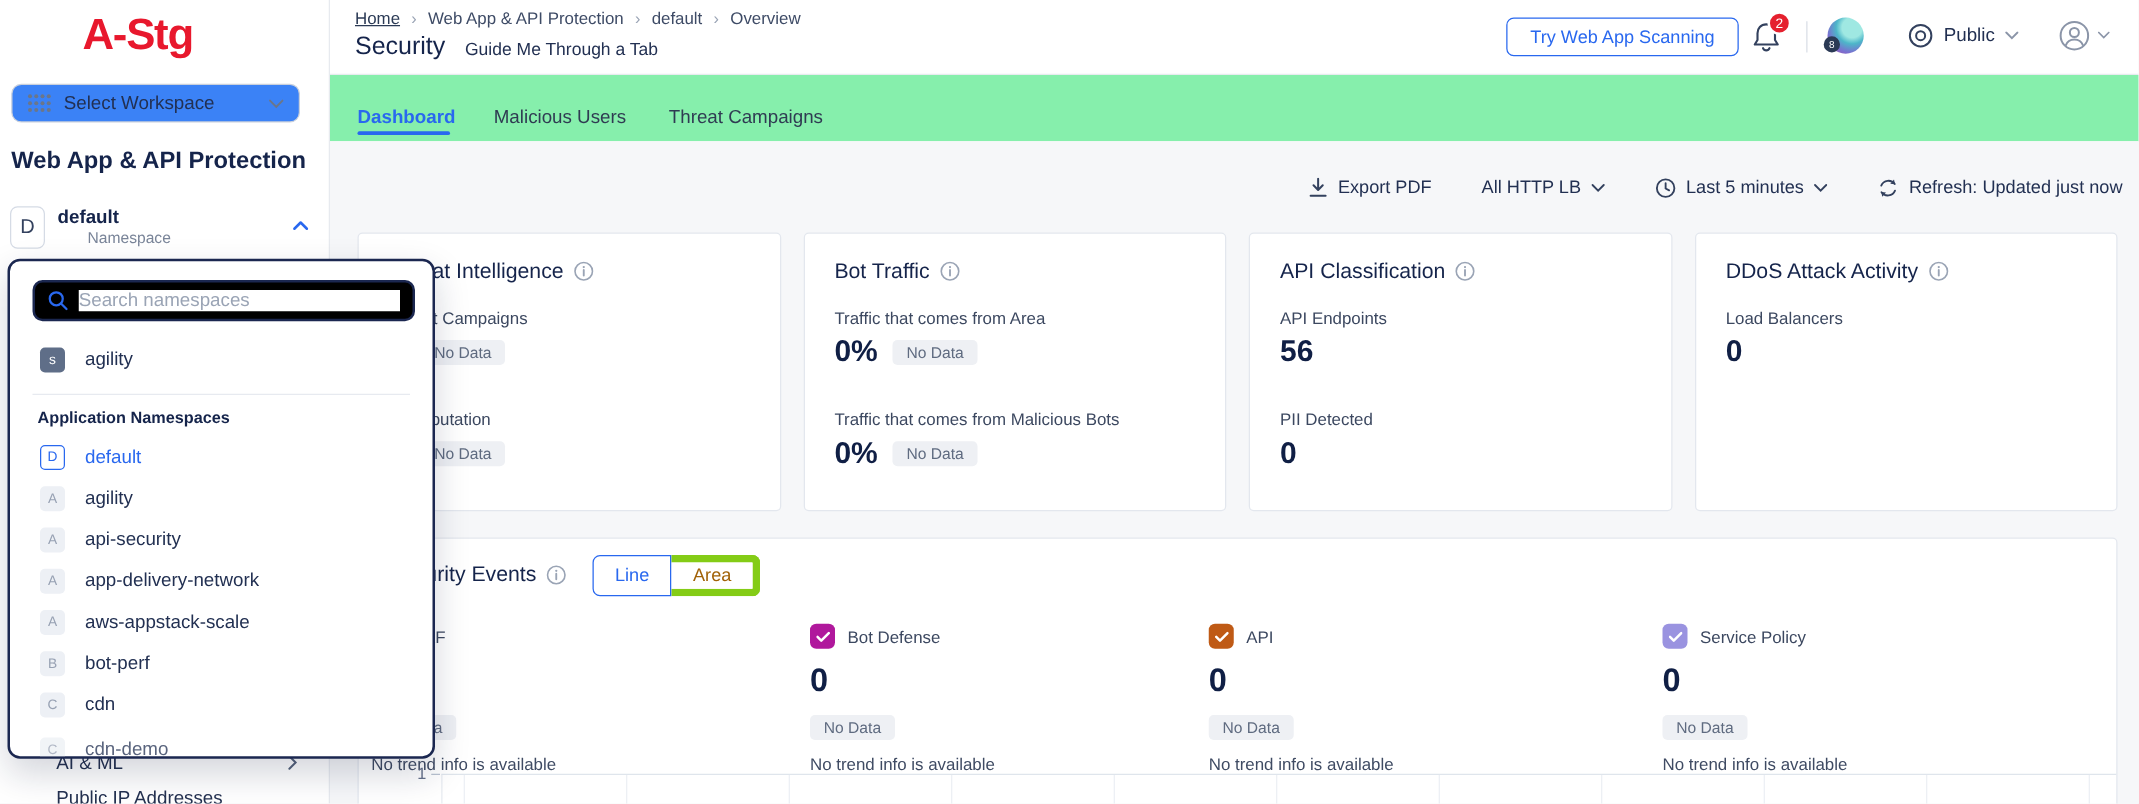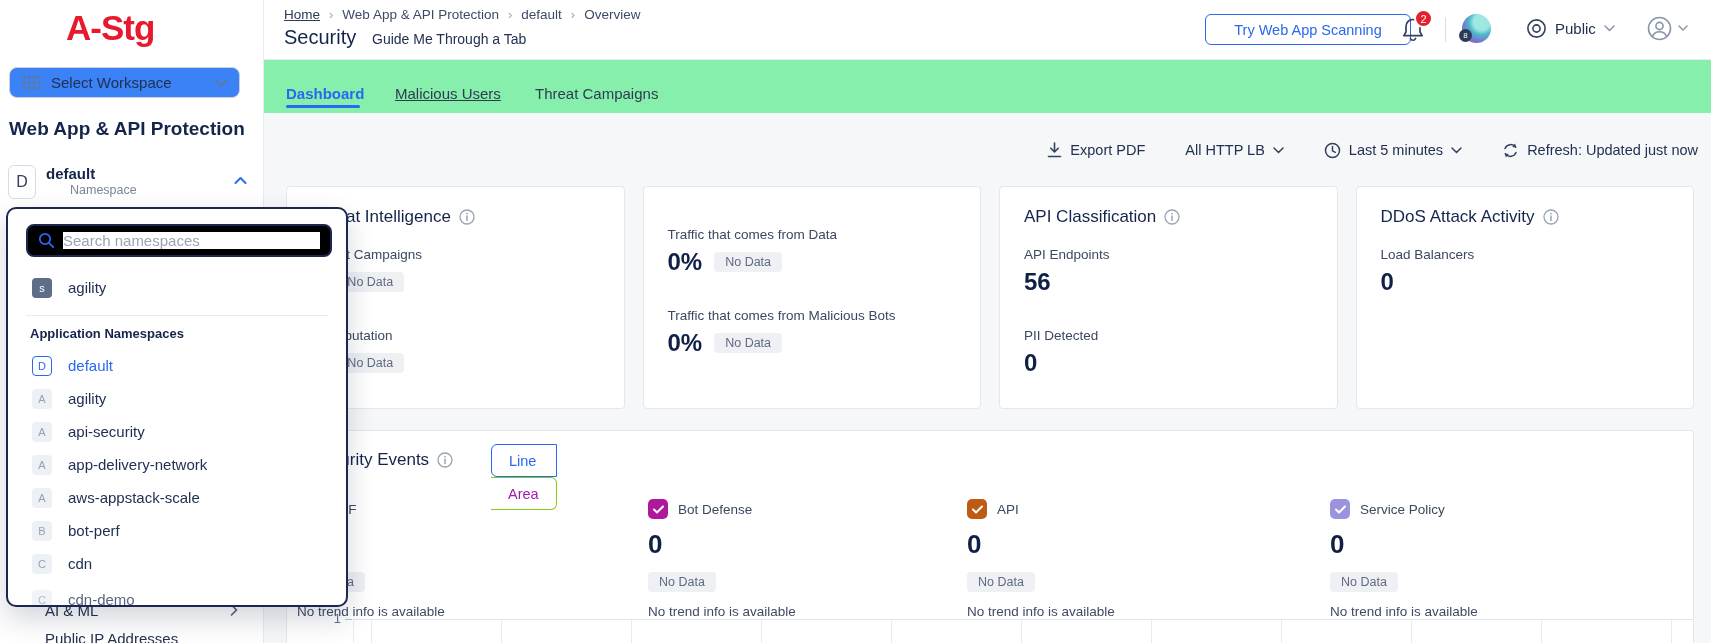--- a/index.html
+++ b/index.html
@@ -41,21 +41,21 @@
   .panel-div { position:absolute; left:18px; right:18px; top:106px; border-top:1px solid #e7eaf0; }
   .panel-head { position:absolute; left:22px; top:117px; font-size:13px; font-weight:bold; color:#15244b; }
 
   
   .topbar { position:absolute; left:264px; top:0; right:0; height:60px; background:#fff; border-bottom:1px solid #e8ebef; }
   .crumb { position:absolute; left:20px; top:7px; display:flex; align-items:center; gap:9px; font-size:13.5px; color:#3e4b66; }
   .crumb .sep { color:#9aa4b5; font-size:13px; }
   .crumb a { color:#2b3a55; text-decoration:underline; cursor:pointer; }
   .pg-title { position:absolute; left:20px; top:26px; font-size:20px; font-weight:500; color:#15244b; }
   .guide { position:absolute; left:108px; top:31px; font-size:14px; color:#223052; cursor:pointer; }
-  .try-btn { position:absolute; left:941px; top:14px; width:206px; height:31px; border:1px solid #2968ef; border-radius:6px;
+  .try-btn { position:absolute; left:941px; top:14px; width:186px; height:31px; border:1px solid #2968ef; border-radius:6px;
              background:#fff; color:#2968ef; font-size:14.5px; display:flex; align-items:center; justify-content:center; cursor:pointer;
              font-family:"Liberation Sans", sans-serif; }
   .bell-wrap { position:absolute; left:1136px; top:16px; width:30px; height:30px; cursor:pointer; }
   .bell-badge { position:absolute; left:14px; top:-7px; min-width:19px; height:19px; border-radius:10px; background:#e5202e;
                 color:#fff; font-size:11px; display:flex; align-items:center; justify-content:center; border:2px solid #fff; }
   .vdiv { position:absolute; left:1181px; top:17px; height:25px; border-left:1px solid #d9dee6; }
   .sphere { position:absolute; left:1198px; top:14px; width:29px; height:29px; border-radius:50%;
             background:radial-gradient(circle at 68% 28%, #9fe8e2 0 28%, #4db6c9 45%, #7a6fd0 70%, #b24fa0 100%); cursor:pointer; }
   .sphere-badge { position:absolute; left:-3px; top:15px; width:13px; height:13px; border-radius:50%; background:#2b3a55;
                   color:#fff; font-size:8px; display:flex; align-items:center; justify-content:center; }
@@ -79,23 +79,23 @@
   .card-title { display:flex; align-items:center; gap:8px; font-size:17px; color:#15244b; }
   .stat-label { font-size:13.5px; color:#3c4860; }
   .stat-row { display:flex; align-items:center; gap:12px; margin-top:6px; }
   .stat-val { font-size:24px; font-weight:bold; color:#101f45; }
   .badge { display:inline-block; background:#eef0f4; color:#5f6b80; font-size:12.5px; padding:3px 11px; border-radius:4px; }
   .mt1 { margin-top:20px; } .mt2 { margin-top:32px; }
 
   .sec-card { position:absolute; left:22px; right:17px; top:317px; height:300px; background:#fff;
               border:1px solid #e3e7ee; border-radius:4px; }
   .sec-title { position:absolute; left:24px; top:19px; display:flex; align-items:center; gap:8px; font-size:17px; color:#15244b; }
-  .toggle { position:absolute; left:204px; top:13px; display:flex;flex-direction:column; }
+  .toggle { position:absolute; left:187px; top:13px; display:flex; }
   .tg { height:33px; padding:0 17px; display:flex; align-items:center; font-size:14.5px; background:#fff;
-        border:1px solid #84cc16; cursor:pointer; color:#a21caf; font-family:"Liberation Sans", sans-serif; }
+        border:6px solid #84cc16; cursor:pointer; color:#a16207; font-family:"Liberation Sans", sans-serif; }
   .tg.left { border-radius:6px 0 0 6px; }
   .tg.right { border-radius:0 6px 6px 0; border-left:none; }
   .tg.on { border:1px solid #2968ef; color:#2968ef; z-index:2; }
   .leg { position:absolute; top:68px; }
   .leg-head { display:flex; align-items:center; gap:10px; }
   .cbx { width:20px; height:20px; border-radius:5px; display:flex; align-items:center; justify-content:center; cursor:pointer; }
   .leg-label { font-size:13.5px; color:#3c4860; }
   .leg-val { font-size:26px; font-weight:bold; color:#101f45; margin-top:10px; }
   .leg-badge { margin-top:12px; }
   .leg-note { font-size:13.5px; color:#3f4b63; margin-top:12px; }
@@ -208,21 +208,21 @@
         <path d="M6.5 21.5 a7.5 7.5 0 0 1 14 0" fill="none" stroke="#8b95a8" stroke-width="1.6"></path>
       </svg>
       <svg width="10" height="7" viewBox="0 0 10 7">
           <path d="M1 1 L5 5 L9 1" fill="none" stroke="#8b95a8" stroke-width="1.4" stroke-linecap="round"></path>
         </svg>
     </div>
   </div>
 
   <div class="tabsband">
     <div class="tab active" style="left:22px;">Dashboard</div>
-    <div class="tab" style="left:131px;text-decoration:underline;">Malicious Users</div>
+    <div class="tab" style="left:131px;">Malicious Users</div>
     <div class="tab" style="left:271px;">Threat Campaigns</div>
     <div class="tab-underline"></div>
   </div>
 
   <div class="content">
 
     <div class="controls">
       <div class="ctl">
         <svg width="15" height="16" viewBox="0 0 15 16">
           <path d="M7.5 1 V9.5 M3.8 6.2 L7.5 10 L11.2 6.2" fill="none" stroke="#33415e" stroke-width="1.6" stroke-linecap="round" stroke-linejoin="round"></path>
@@ -274,21 +274,29 @@
           <span class="badge">No Data</span>
         </div>
         <div class="stat-label mt2">IP Reputation</div>
         <div class="stat-row">
           <span class="stat-val">0</span>
           <span class="badge">No Data</span>
         </div>
       </div>
 
       <div class="card">
-        <div class="stat-label mt1">Traffic that comes from Data</div>
+        <div class="card-title">
+          <span>Bot Traffic</span>
+          <svg width="16" height="16" viewBox="0 0 16 16">
+              <circle cx="8" cy="8" r="7" fill="none" stroke="#9aa4b5" stroke-width="1.3"></circle>
+              <path d="M8 7 V11.4" stroke="#9aa4b5" stroke-width="1.5" stroke-linecap="round"></path>
+              <circle cx="8" cy="4.6" r="0.9" fill="#9aa4b5"></circle>
+            </svg>
+        </div>
+        <div class="stat-label mt1">Traffic that comes from Area</div>
         <div class="stat-row">
           <span class="stat-val">0%</span>
           <span class="badge">No Data</span>
         </div>
         <div class="stat-label mt2">Traffic that comes from Malicious Bots</div>
         <div class="stat-row">
           <span class="stat-val">0%</span>
           <span class="badge">No Data</span>
         </div>
       </div>

